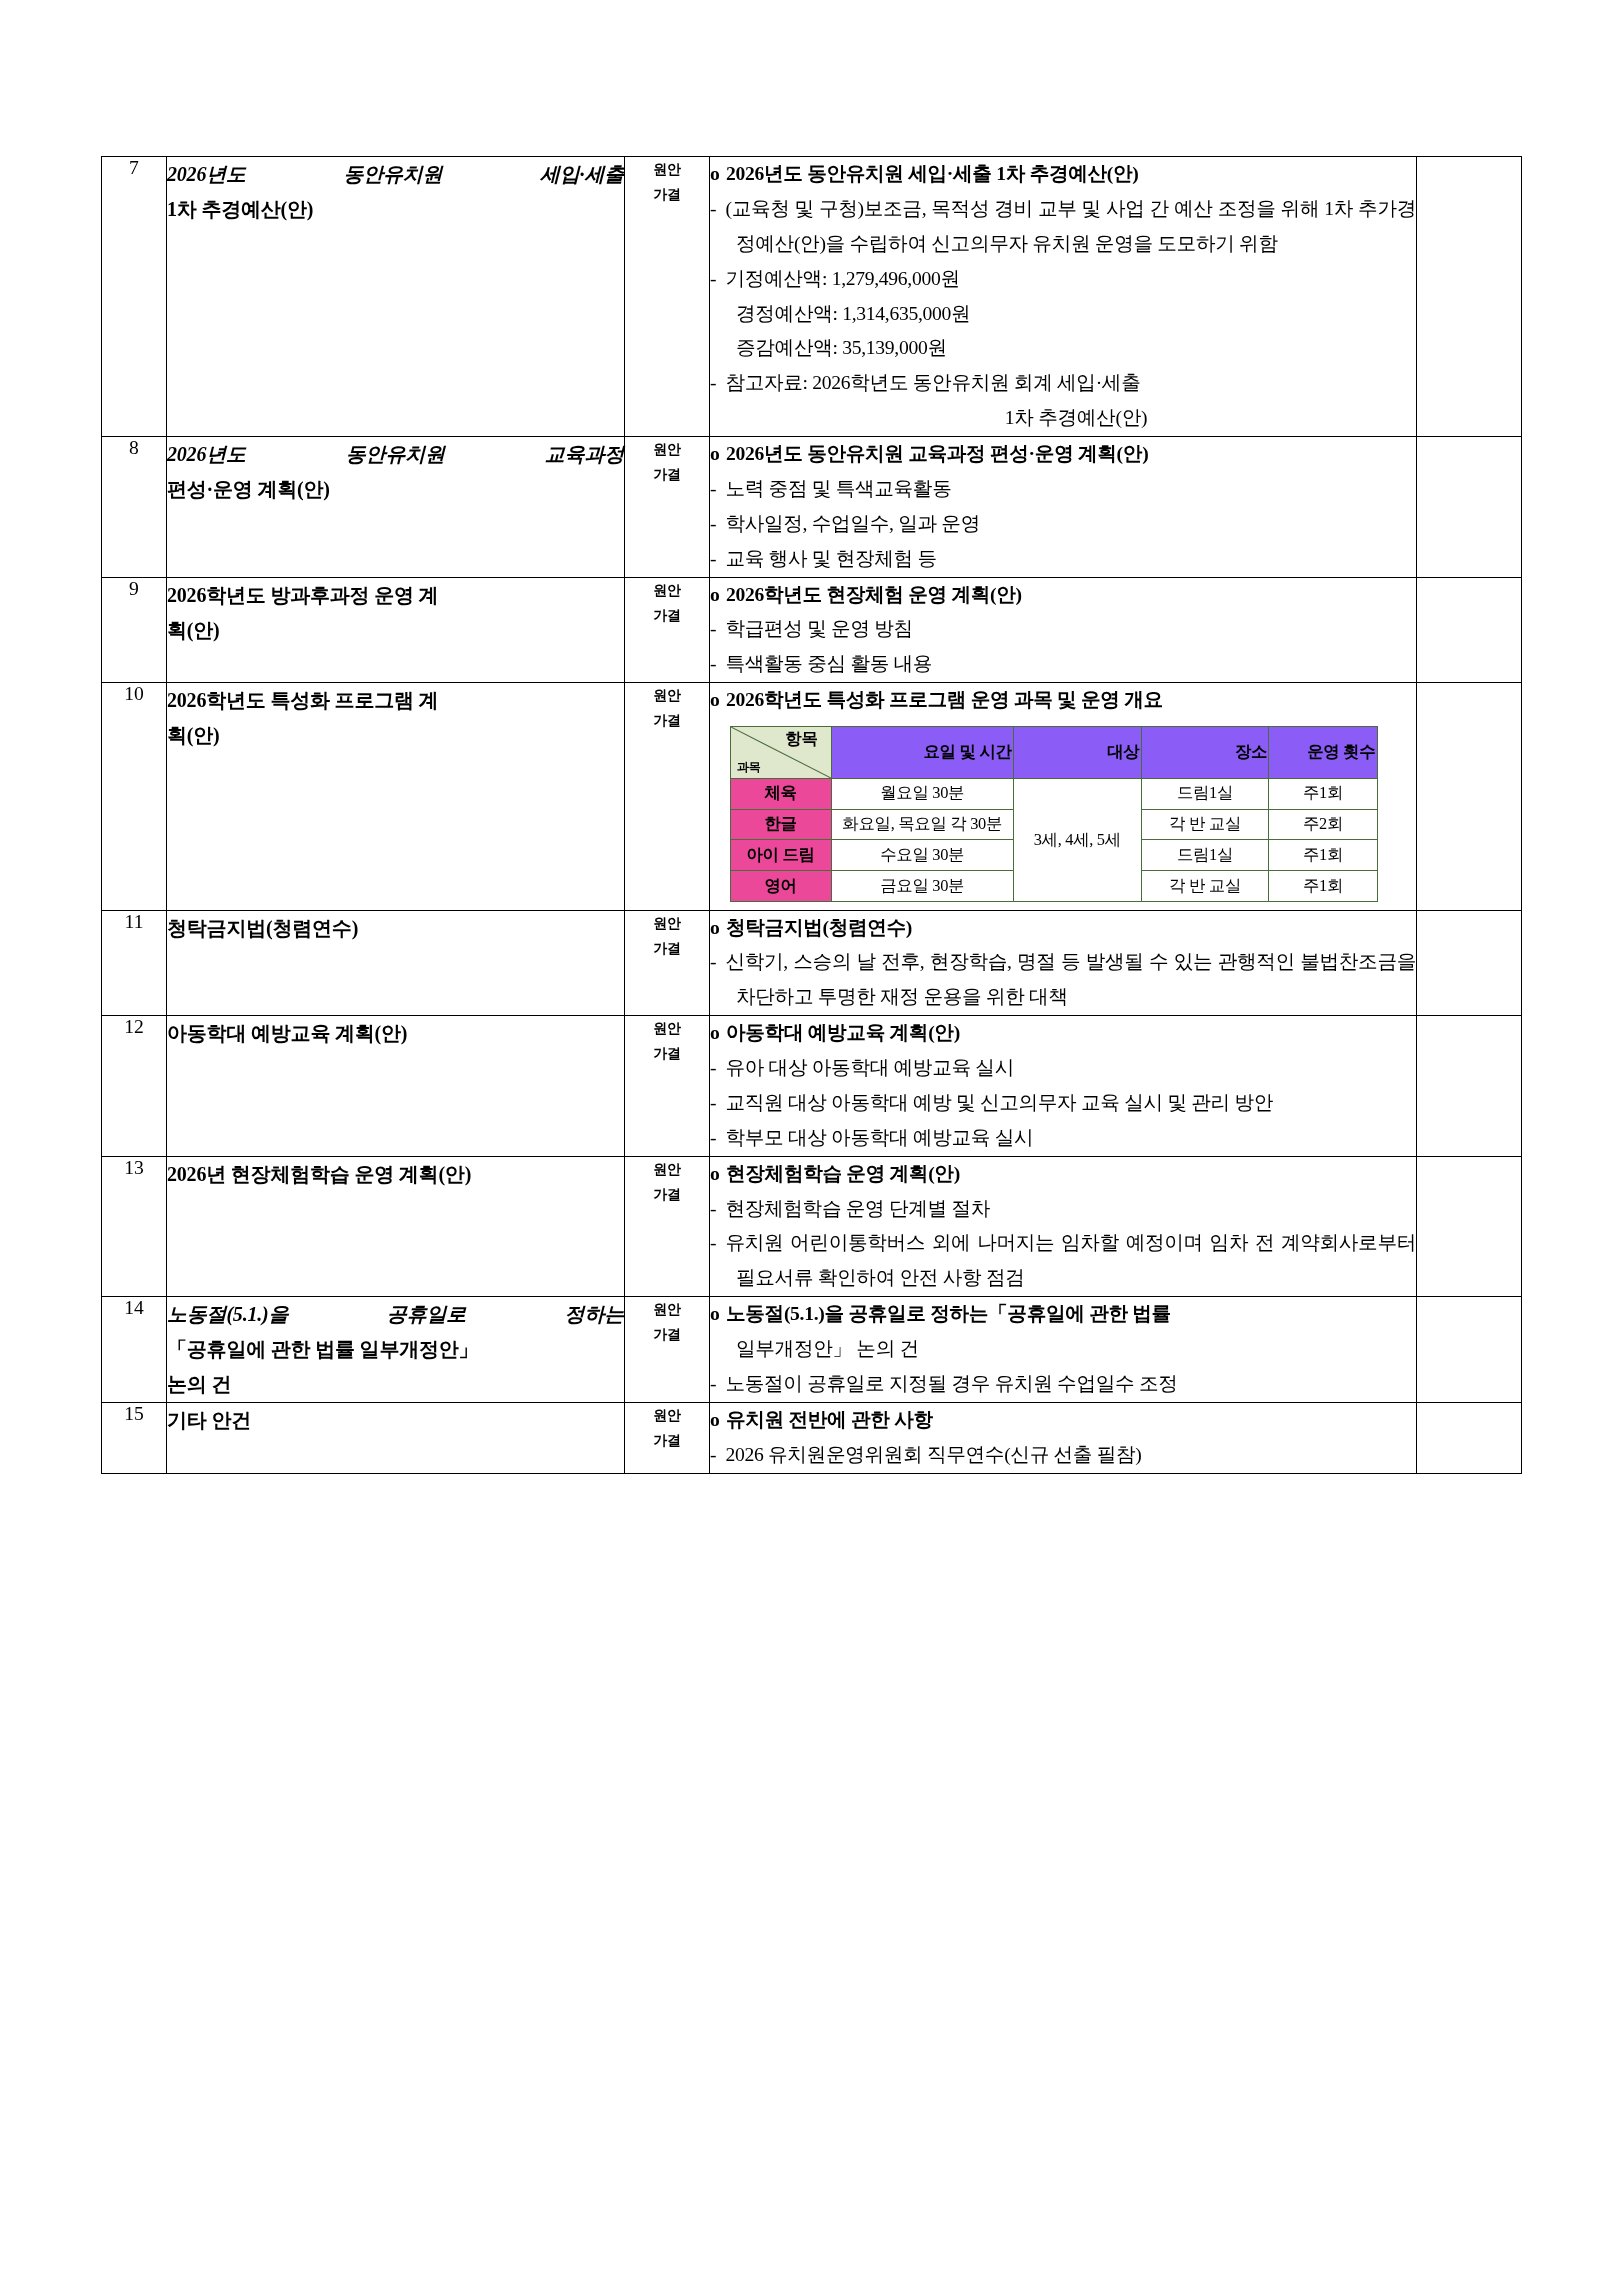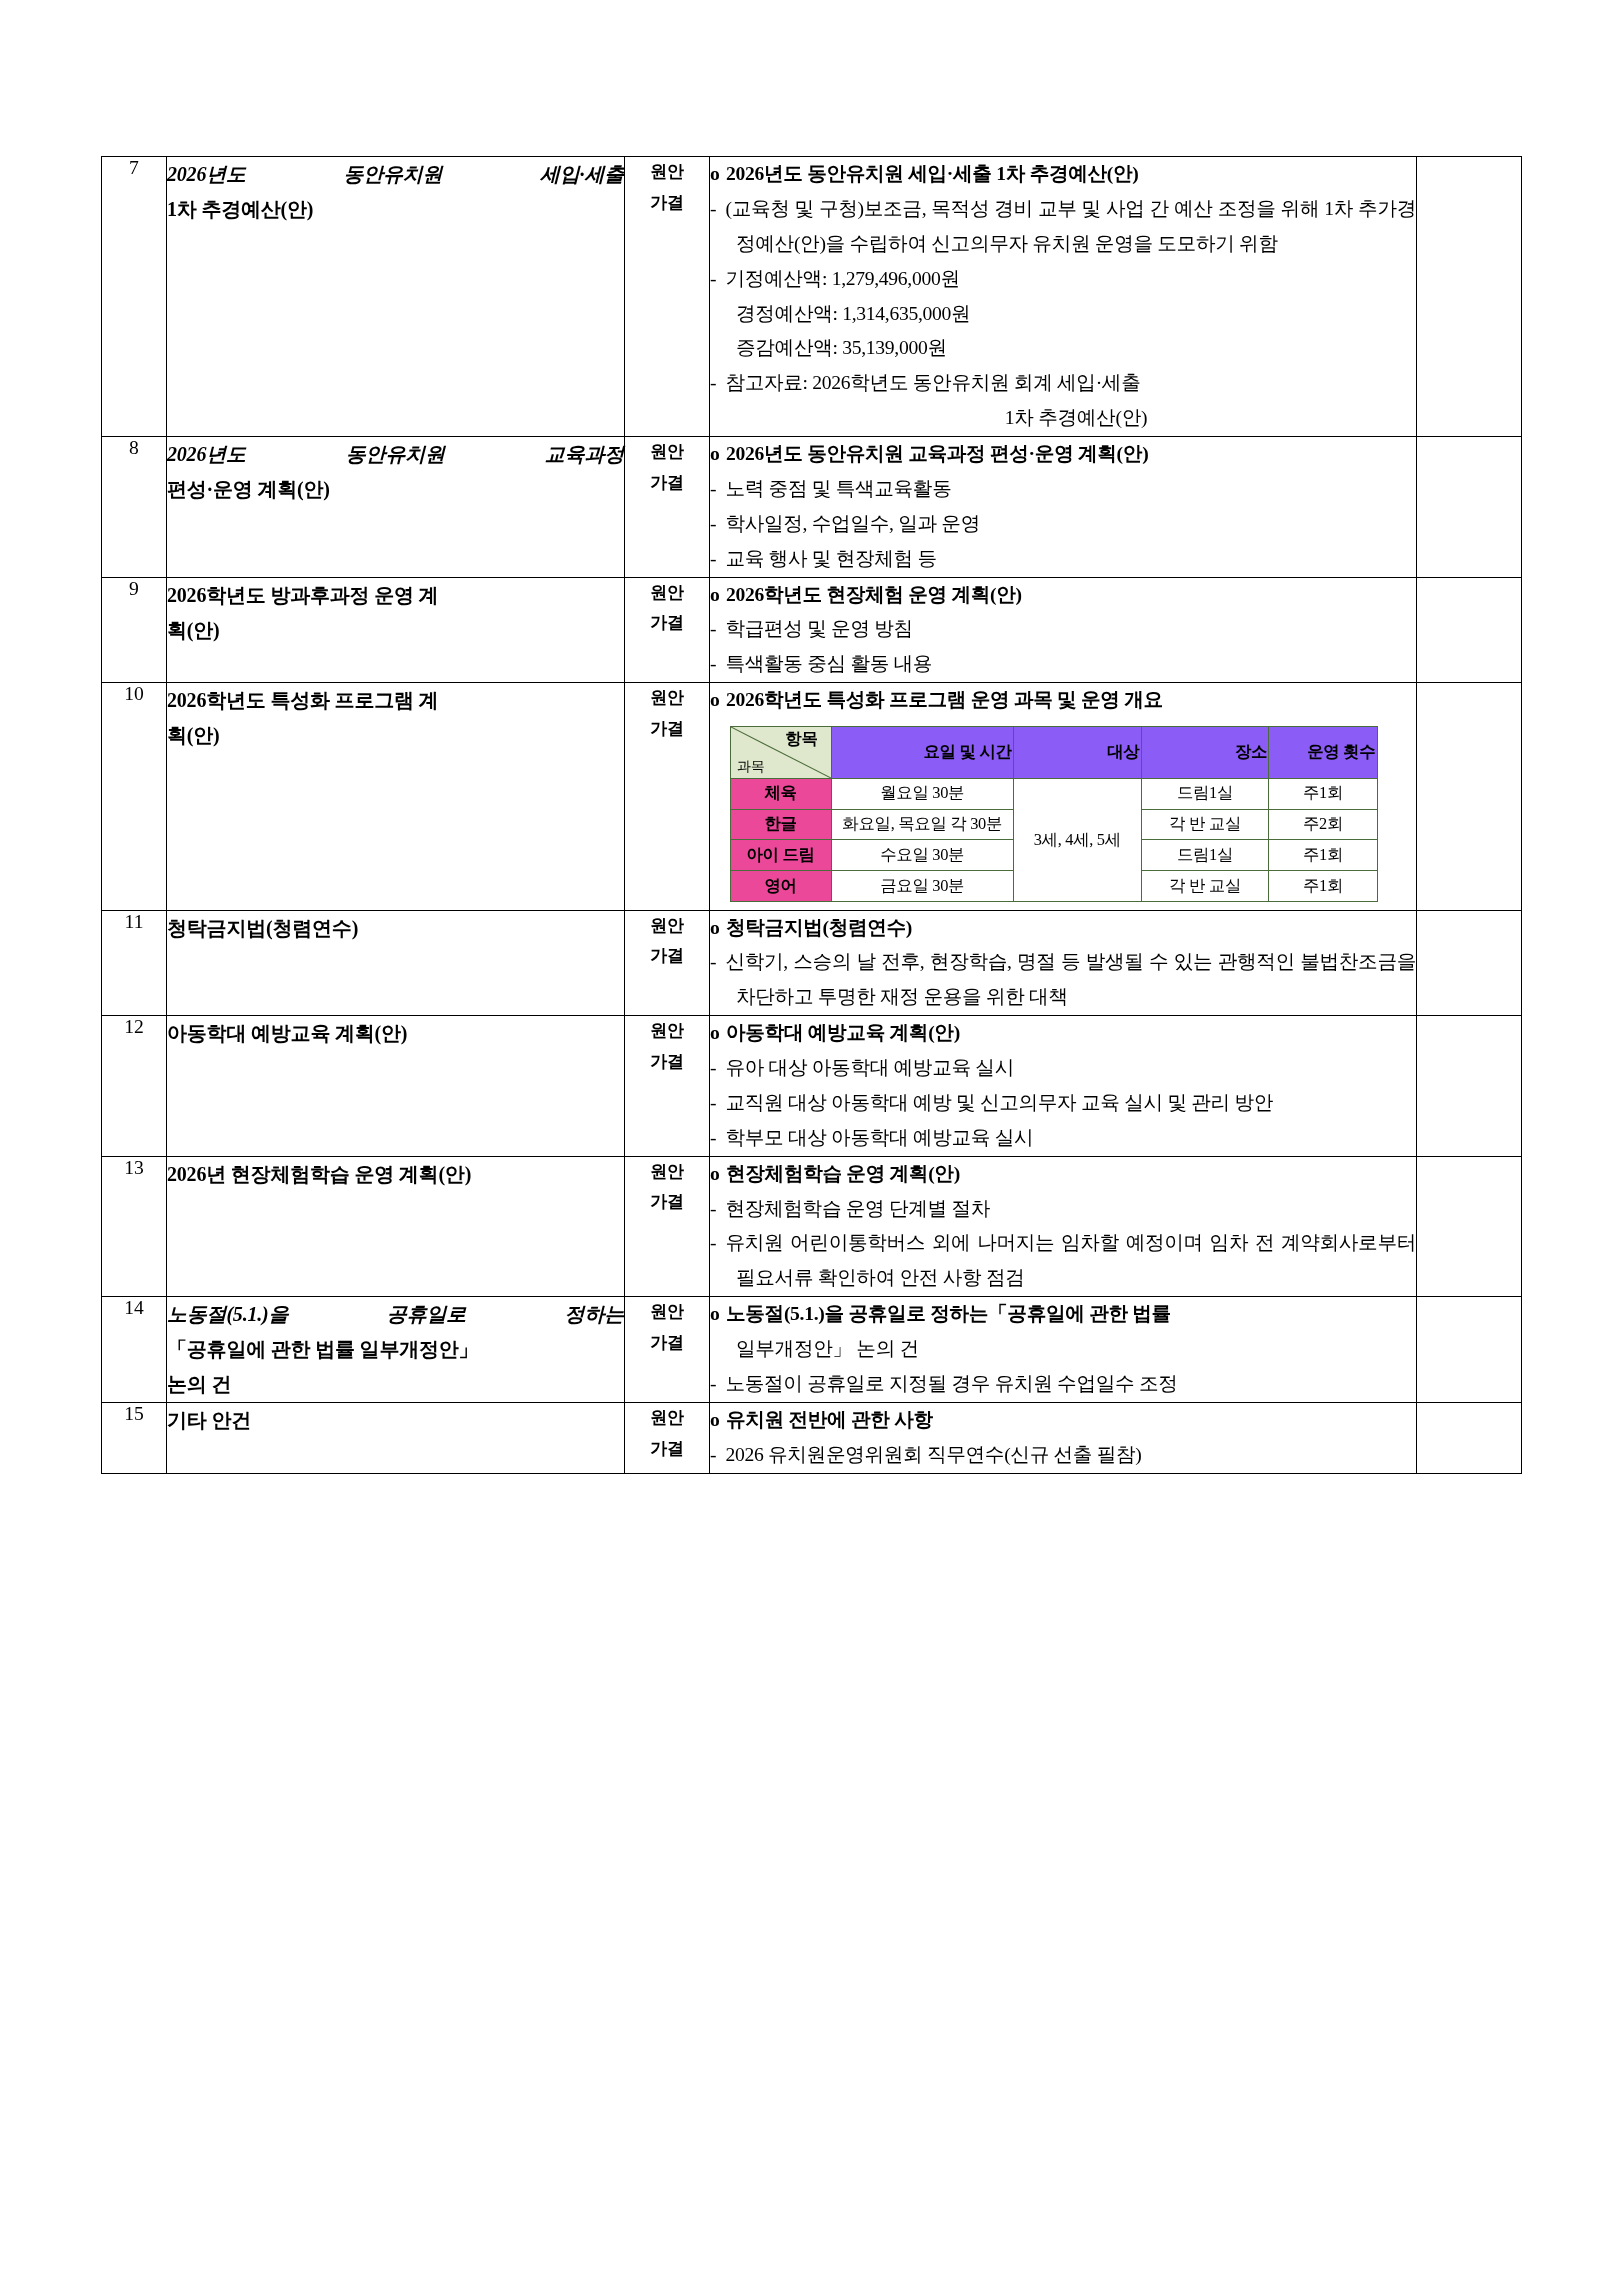--- a/index.html
+++ b/index.html
@@ -54,21 +54,21 @@
     display: block;
   }
   .title-justify {
     text-align: justify;
     text-align-last: justify;
     font-style: italic;
   }
   .cell-res {
     text-align: center;
     vertical-align: middle;
-    font-size: 17px;
+    font-size: 14px;
     font-weight: bold;
     line-height: 1.8;
     letter-spacing: -0.3px;
   }
   .cell-res .line { display: block; }
   .cell-body {
     font-size: 19.6px;
     line-height: 1.78;
     padding: 5.2px 9.2px 6.5px 9.2px;
     letter-spacing: -0.3px;
@@ -137,22 +137,22 @@
     position: absolute;
     top: 2.6px;
     right: 13px;
     font-size: 16.4px;
     font-weight: bold;
   }
   .diag .bl {
     position: absolute;
     bottom: 2.6px;
     left: 6.5px;
-    font-size: 14px;
-    font-weight: normal;
+    font-size: 12px;
+    font-weight: bold;
   }
   .diag .slash {
     position: absolute;
     left: 0; top: 0;
     width: 100%; height: 100%;
   }
   .w-sub   { width: 98px; }
   .w-time  { width: 177px; }
   .w-tgt   { width: 124px; }
   .w-place { width: 124px; }

